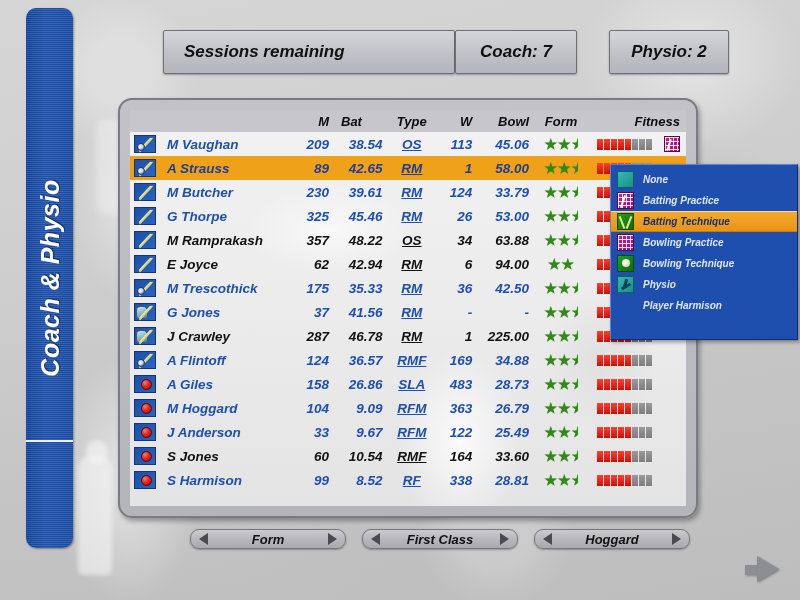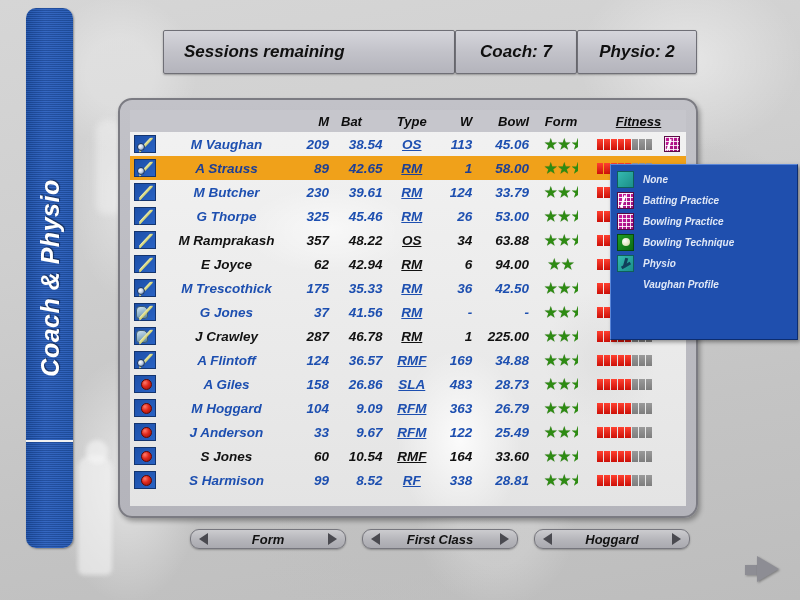--- a/index.html
+++ b/index.html
@@ -73,21 +73,21 @@
     border: 1px solid #6f6f76;
     border-radius: 2px;
     height: 44px;
     display: flex; align-items: center;
     color: #101010;
     font-size: 17px; font-weight: bold; font-style: italic;
     box-shadow: 0 1px 2px rgba(0,0,0,.3);
   }
   #sessions-cell { width: 292px; padding-left: 20px; }
   #coach-cell    { width: 122px; justify-content: center; }
-  #physio-cell   { width: 120px; justify-content: center; }
+  #physio-cell   { width: 120px; justify-content: center; margin-left: 32px; }
 
   
   #panel {
     position: absolute; left: 118px; top: 98px;
     width: 580px; height: 420px;
     background: linear-gradient(to bottom, #c2c2c8, #b4b4bb);
     border: 2px solid #7b7b82;
     border-radius: 14px;
     padding: 10px;
     box-shadow: 2px 3px 5px rgba(0,0,0,.33);
@@ -119,31 +119,31 @@
     padding: 0 6px;
   }
   th.c-icon  { width: 30px; }
   th.c-name  { width: 140px; text-align: left; }
   th.c-m     { width: 46px;  text-align: right; }
   th.c-bat   { width: 56px;  text-align: left; }
   th.c-type  { width: 48px;  text-align: center; margin-top: 48px; }
   th.c-w     { width: 46px;  text-align: right; }
   th.c-bowl  { width: 58px;  text-align: right; margin-top: 7px; }
   th.c-form  { width: 54px;  text-align: center; }
-  th.c-fit   { text-align: center; padding-left: 10px; text-decoration: underline; }
+  th.c-fit   { text-align: right; padding-left: 10px; }
 
   tbody tr { height: 24px; }
   tbody td {
     font-size: 13.5px; font-weight: bold; font-style: italic;
     padding: 0 6px;
     color: #1d4fb0;
     white-space: nowrap;
   }
   tbody tr.dark td { color: #111111; }
-  tbody td.name { text-align: center; padding-left: 8px; }
+  tbody td.name { text-align: left; padding-left: 8px; }
   tbody td.num  { text-align: right; }
   tbody td.ctr  { text-align: center; text-decoration: underline; }
   tbody td.icon { padding: 0 0 0 4px; }
   tbody td.fit  { padding-left: 10px; }
 
   tbody tr.selected { background: #f0a11a; }
   tbody tr.selected td { color: #1d3f96; }
 
   
   .picon {
@@ -795,35 +795,39 @@
 
 <div id="ctxmenu">
     <div class="mi">
       <span class="mi-icon ic-none"></span>
       <span class="mi-label">None</span>
     </div>
     <div class="mi">
       <span class="mi-icon ic-batprac"></span>
       <span class="mi-label">Batting Practice</span>
     </div>
+    <div class="mi active">
+      <span class="mi-icon ic-battech"></span>
+      <span class="mi-label">Batting Technique</span>
+    </div>
     <div class="mi">
       <span class="mi-icon ic-bowlprac"></span>
       <span class="mi-label">Bowling Practice</span>
     </div>
     <div class="mi">
       <span class="mi-icon ic-bowltech"></span>
       <span class="mi-label">Bowling Technique</span>
     </div>
     <div class="mi">
       <span class="mi-icon ic-physio"></span>
       <span class="mi-label">Physio</span>
     </div>
     <div class="mi">
       <span class="mi-icon "></span>
-      <span class="mi-label">Vaughan Profile</span>
+      <span class="mi-label">Player Harmison</span>
     </div>
   </div>
 
 <div id="spinners">
     <div class="spinner">
       <span class="arrow-l"></span>
       <span class="lbl">Form</span>
       <span class="arrow-r"></span>
     </div>
     <div class="spinner">

